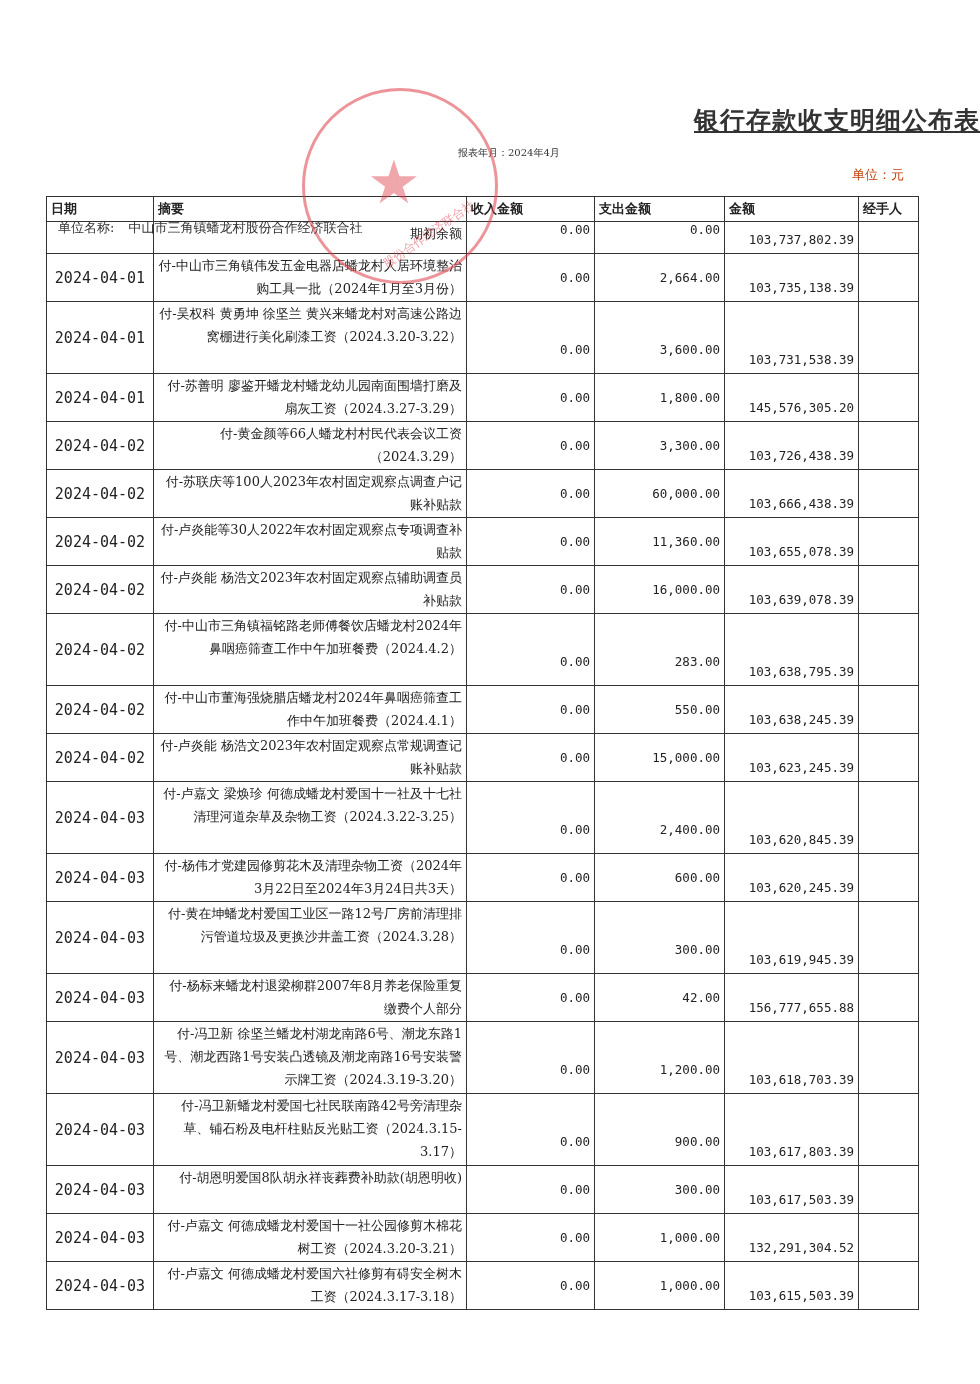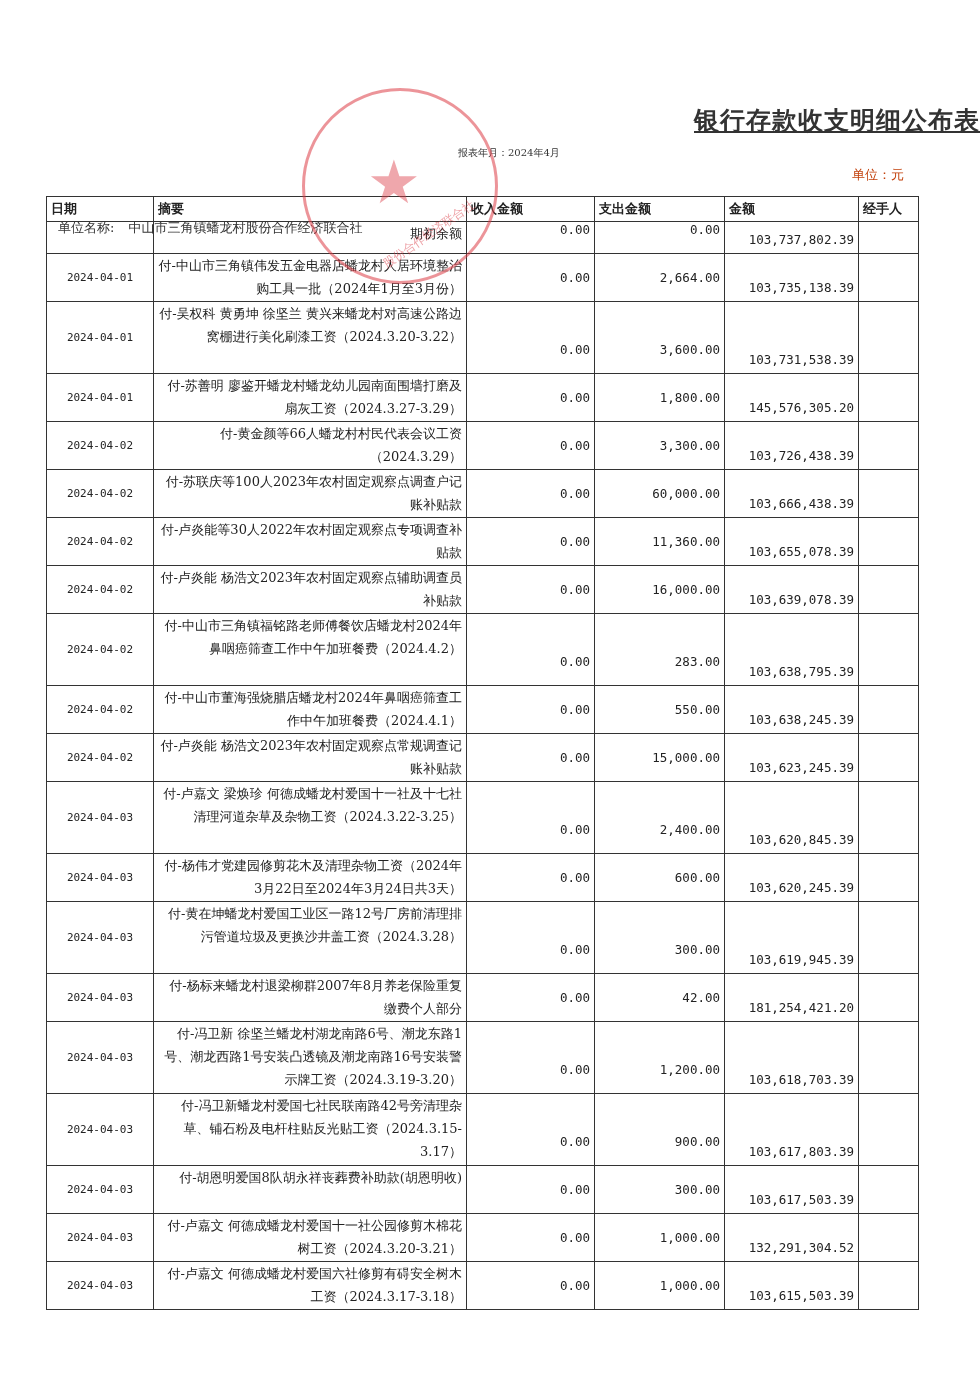--- a/index.html
+++ b/index.html
@@ -9,21 +9,21 @@
            font-family: "DejaVu Sans", "Liberation Sans", sans-serif; font-weight: bold;
            font-size: 25px; letter-spacing: 1px; color: #333; text-decoration: underline; }
   .report-month { position: absolute; left: 410px; top: 146px; font-size: 10px; color: #333; margin-left: 48px; }
   .unit-name { position: absolute; left: 58px; top: 176px; font-size: 13px; color: #333; margin-top: 43px; }
   .unit-name span { margin-right: 14px; }
   .unit-label { position: absolute; left: 852px; top: 166px; font-size: 13px; color: #c2410c; }
   table { position: absolute; left: 46px; top: 196px; border-collapse: collapse;
           font-size: 13px; table-layout: fixed; }
   th, td { border: 1.5px solid #333; padding: 0 4px; }
   th { font-weight: bold; height: 24px; text-align: left; vertical-align: middle; }
-  td.date { text-align: center; vertical-align: middle; font-family: "DejaVu Sans Mono", "Liberation Mono", monospace; font-size: 11px; }
+  td.date { text-align: center; vertical-align: middle; font-family: "DejaVu Sans Mono", "Liberation Mono", monospace; font-size: 15px; }
   td.desc { text-align: right; vertical-align: top; line-height: 23px; padding-top: 0; }
   td.num { text-align: right; vertical-align: bottom; padding-bottom: 16px;
            font-family: "DejaVu Sans Mono", "Liberation Mono", monospace; font-size: 12.5px; }
   td.bal { vertical-align: bottom; padding-bottom: 6px; }
   td.handler { }
   .stamp { position: absolute; left: 302px; top: 88px; width: 190px; height: 190px;
            border: 3px solid rgba(220, 60, 70, 0.55); border-radius: 50%;
            pointer-events: none; }
   .stamp .star { position: absolute; left: 62px; top: 56px; font-size: 60px;
                  color: rgba(220, 60, 70, 0.45); font-family: "DejaVu Sans", sans-serif; }
@@ -171,21 +171,21 @@
         <td class="num">0.00</td>
         <td class="num">300.00</td>
         <td class="num bal">103,619,945.39</td>
         <td class="handler"></td>
       </tr>
       <tr style="height: 48px;">
         <td class="date">2024-04-03</td>
         <td class="desc">付-杨标来蟠龙村退梁柳群2007年8月养老保险重复缴费个人部分</td>
         <td class="num">0.00</td>
         <td class="num">42.00</td>
-        <td class="num bal">181,254,421.20</td>
+        <td class="num bal">156,777,655.88</td>
         <td class="handler"></td>
       </tr>
       <tr style="height: 72px;">
         <td class="date">2024-04-03</td>
         <td class="desc">付-冯卫新 徐坚兰蟠龙村湖龙南路6号、潮龙东路1号、潮龙西路1号安装凸透镜及潮龙南路16号安装警示牌工资（2024.3.19-3.20）</td>
         <td class="num">0.00</td>
         <td class="num">1,200.00</td>
         <td class="num bal">103,618,703.39</td>
         <td class="handler"></td>
       </tr>

